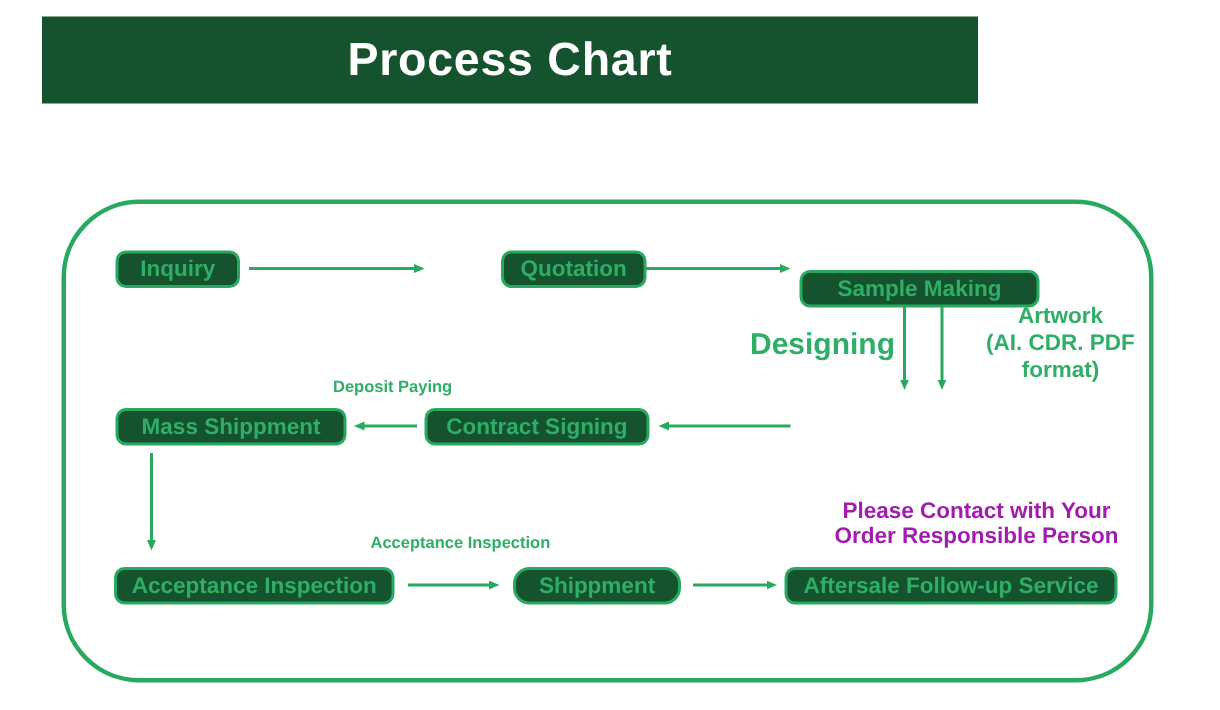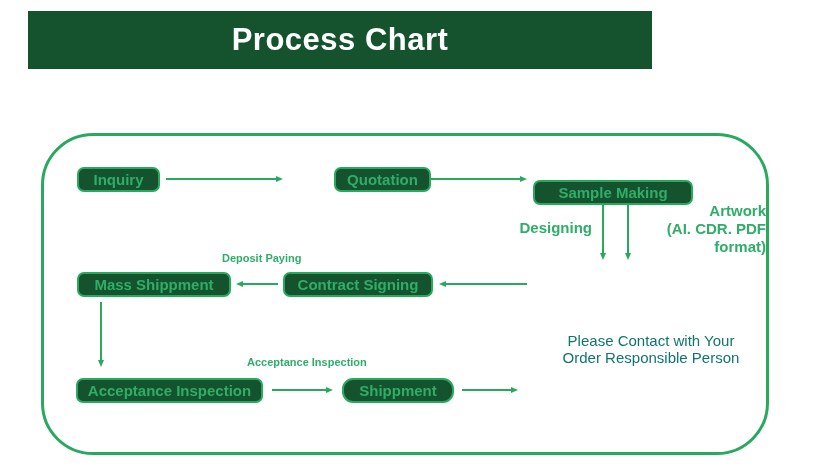--- a/index.html
+++ b/index.html
@@ -75,38 +75,38 @@
   .b-shippment            { left: 342px; top: 378px; width: 112px; border-radius: 11px; }
   .b-aftersale            { left: 523px; top: 378px; width: 222px; }
   .glabel {
     position: absolute;
     color: #2fae68;
     font-weight: bold;
     white-space: pre-line;
   }
   .l-designing {
     left: 500px; top: 219px; width: 92px;
-    text-align: right; font-size: 15px;
+    text-align: right; font-size: 20px;
   }
   .l-artwork {
     left: 648px; top: 202px; width: 118px;
-    text-align: right; font-size: 15px; line-height: 18px;
+    text-align: center; font-size: 15px; line-height: 18px;
   }
   .l-deposit {
     left: 222px; top: 252px; font-size: 11px;
   }
   .l-acceptance {
     left: 247px; top: 356px; font-size: 11px;
   }
   .l-contact {
     position: absolute;
     left: 545px; top: 332px; width: 212px;
-    color: #0f766e;
+    color: #a21caf;
     font-size: 15px;
-    font-weight: normal;
+    font-weight: bold;
     line-height: 17px;
     text-align: center;
     white-space: pre-line;
   }
 </style>
 </head>
 <body>
 
 <div class="stage">
 
@@ -133,20 +133,21 @@
     <line x1="462" y1="390" x2="512" y2="390" stroke="#28a95f" stroke-width="2" marker-end="url(#ah)"></line>
   </svg>
 
   <div class="fbox b-inquiry">Inquiry</div>
   <div class="fbox b-quotation">Quotation</div>
   <div class="fbox b-sample-making">Sample Making</div>
   <div class="fbox b-mass-production">Mass Shippment</div>
   <div class="fbox b-contract-signing">Contract Signing</div>
   <div class="fbox b-acceptance-inspection">Acceptance Inspection</div>
   <div class="fbox b-shippment">Shippment</div>
+  <div class="fbox b-aftersale">Aftersale Follow-up Service</div>
 
   <div class="glabel l-designing">Designing</div>
   <div class="glabel l-artwork">Artwork
 (AI. CDR. PDF
 format)</div>
   <div class="glabel l-deposit">Deposit Paying</div>
   <div class="glabel l-acceptance">Acceptance Inspection</div>
   <div class="l-contact">Please Contact with Your
 Order Responsible Person</div>
 

